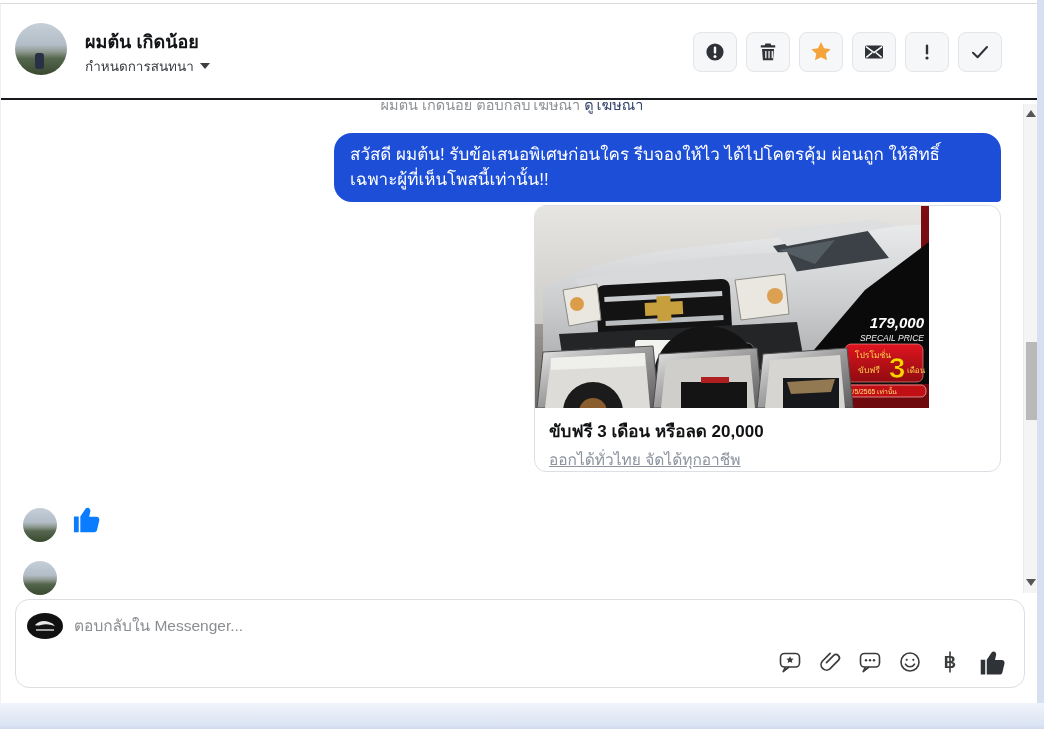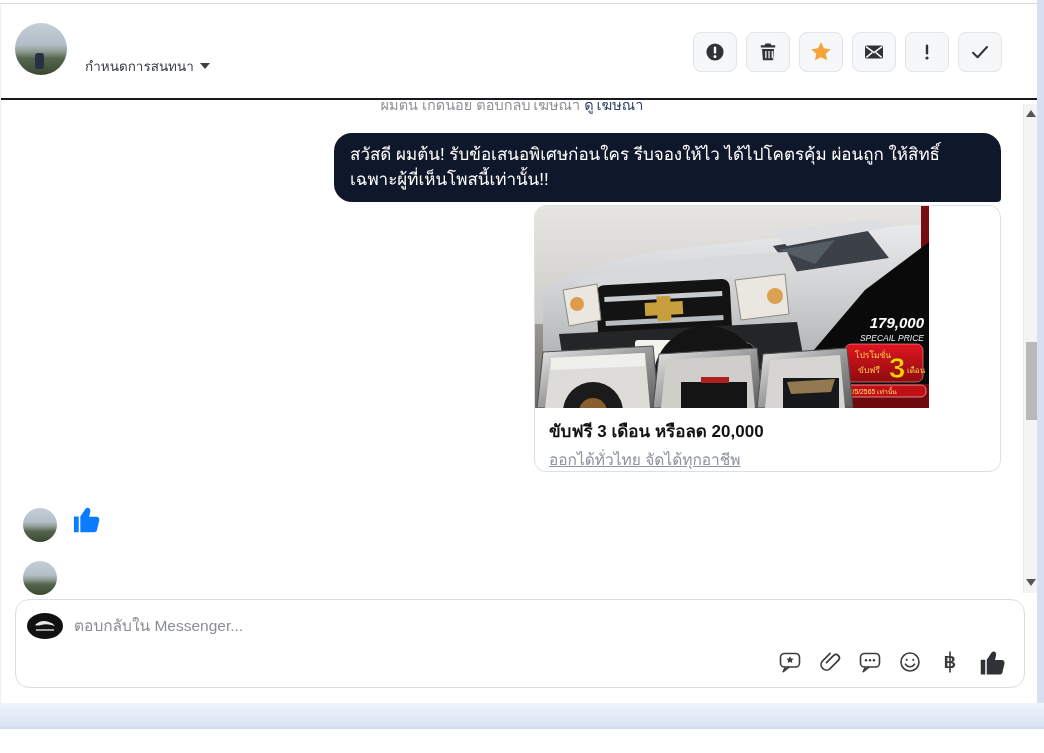--- a/index.html
+++ b/index.html
@@ -32,21 +32,21 @@
     display:flex; align-items:center; justify-content:center; cursor:pointer; }
   .hdr-btn svg { display:block; }
 
   
   .chat-area { position:absolute; left:0; top:98px; width:1037px; height:494px; background:#fff; overflow:hidden; }
   .context-line { position:absolute; left:0; top:-7px; width:1022px; text-align:center;
     font-size:14.5px; color:#8f9296; line-height:20px; }
   .context-line .ctx-link { color:#36466b; font-weight:normal; cursor:pointer; }
 
   .bubble-out { position:absolute; right:37px; top:31px; width:667px; padding:10px 16px;
-    background:#0f172a; color:#fff; font-size:17px; line-height:1.45;
+    background:#1d4ed8; color:#fff; font-size:17px; line-height:1.45;
     border-radius:18px 18px 4px 18px; }
 
   .ad-card { position:absolute; right:37px; top:103px; width:467px; height:267px; background:#fff;
     border:1px solid #dcdfe3; border-radius:12px; overflow:hidden; cursor:pointer; }
   .ad-img { display:block; width:394px; height:202px; }
   .ad-title { padding:9px 14px 0 14px; font-size:17px; font-weight:bold; color:#101214; }
   .ad-sub { padding:3px 14px 0 14px; font-size:15.5px; color:#8d949e;text-decoration:underline; }
 
   .msg-avatar { position:absolute; left:22px; width:34px; height:34px; border-radius:50%;
     background:linear-gradient(180deg,#c6cfd8 0%,#b2bdc7 42%,#8f9a92 55%,#55664f 68%,#39492f 100%); }
@@ -79,20 +79,21 @@
 </style>
 </head>
 <body>
 
 <div class="page">
 
   <div class="widget">
 
     <div class="chat-header">
       <div class="hdr-avatar"></div>
+      <div class="hdr-name">ผมต้น เกิดน้อย</div>
       <div class="hdr-sub">
         <span>กำหนดการสนทนา</span>
         <span class="caret-down"></span>
       </div>
       <div class="hdr-actions">
         <div class="hdr-btn">
           <span>
             <svg width="20" height="20" viewBox="0 0 20 20">
                 <circle cx="10" cy="10" r="8.6" fill="#2f3337"></circle>
                 <rect x="8.8" y="4.6" width="2.4" height="7" rx="1.2" fill="#fff"></rect>

